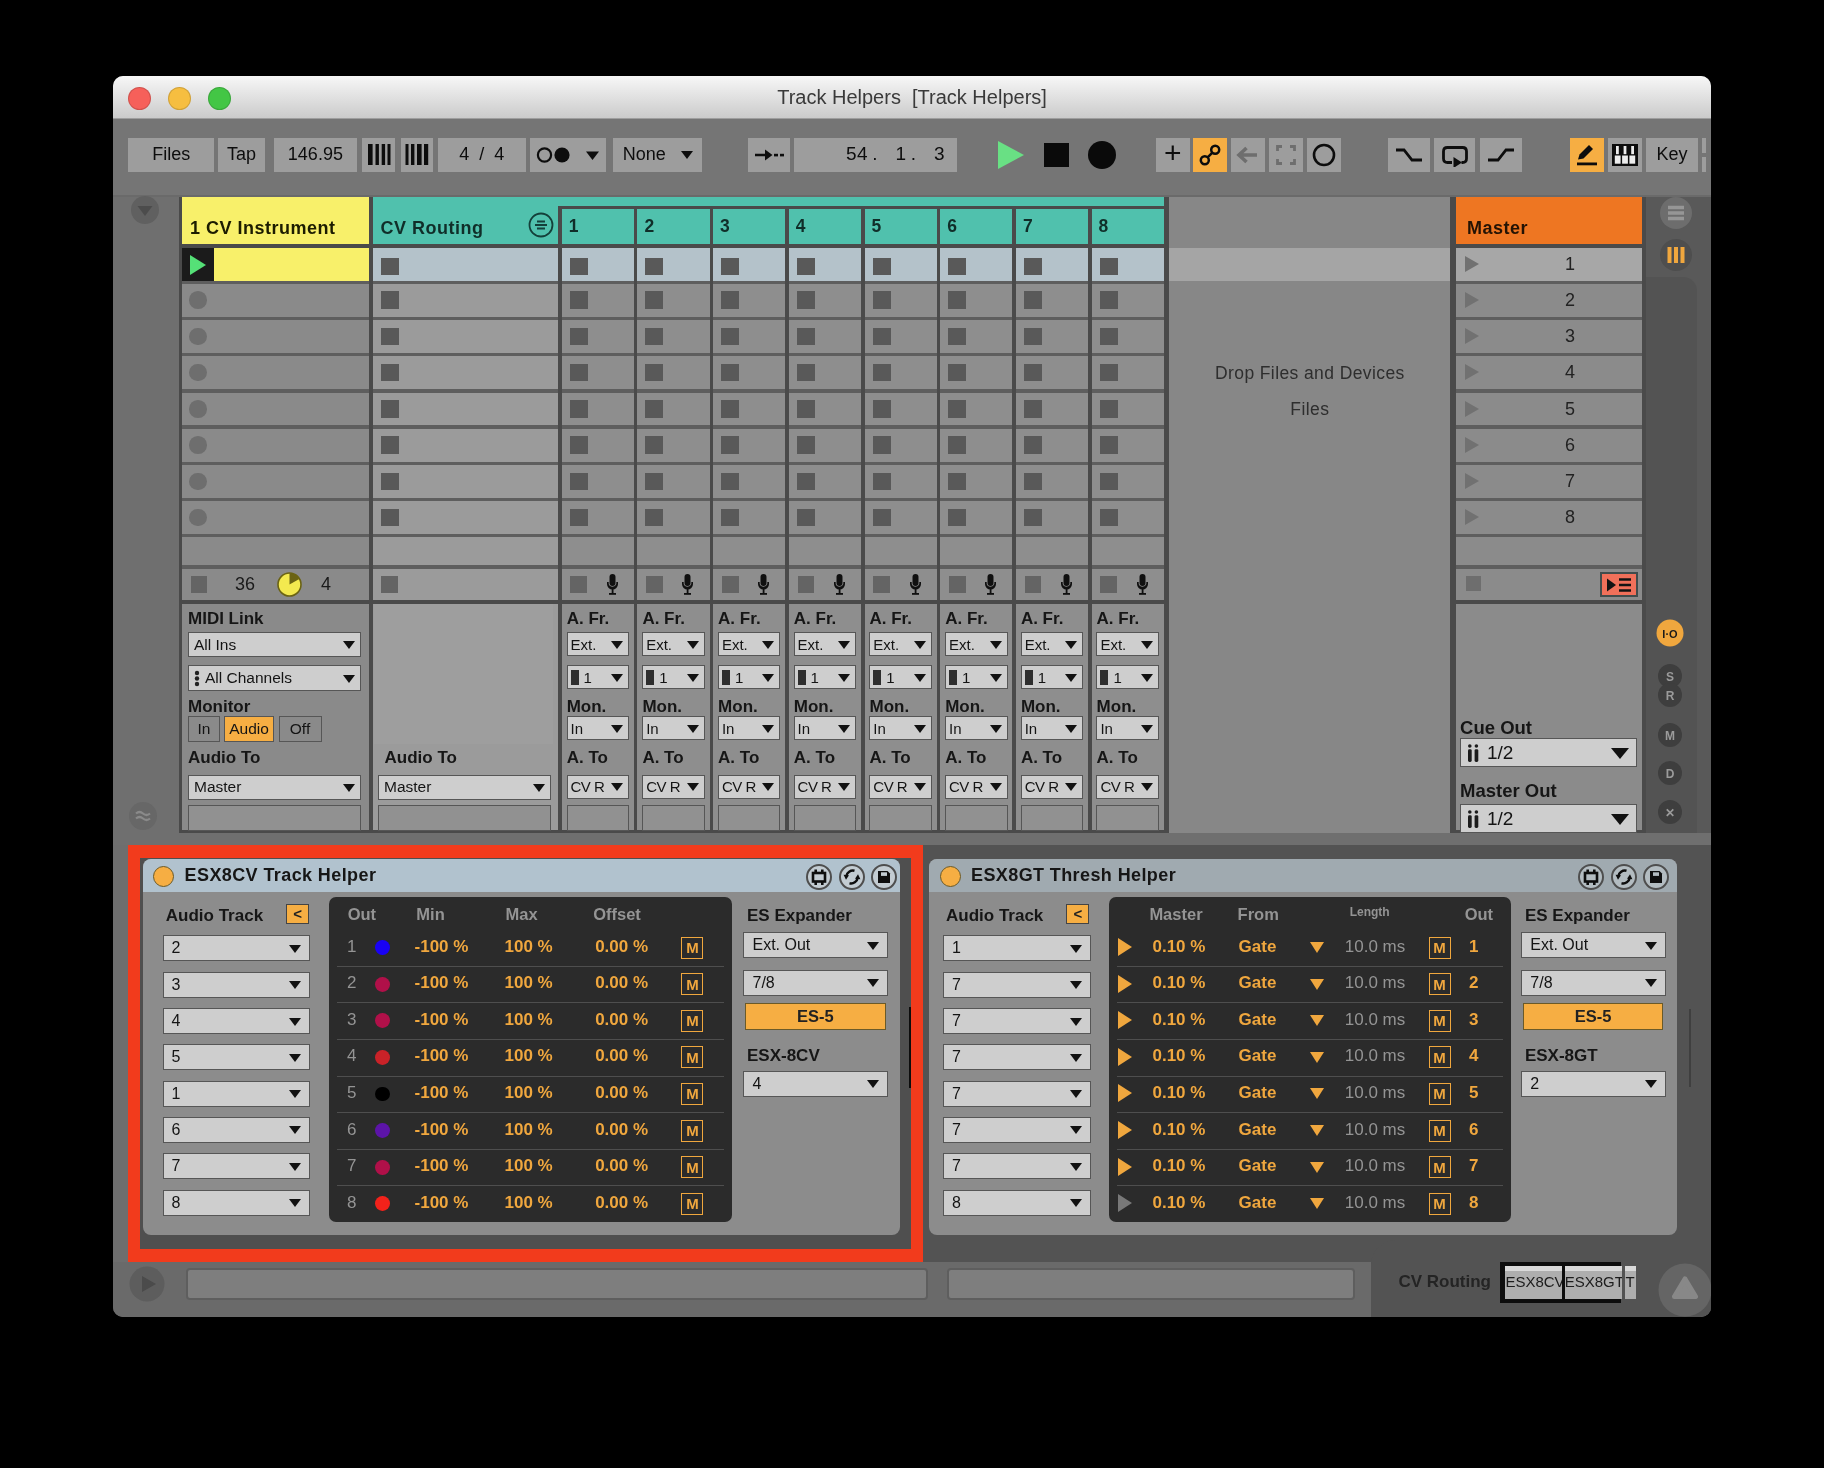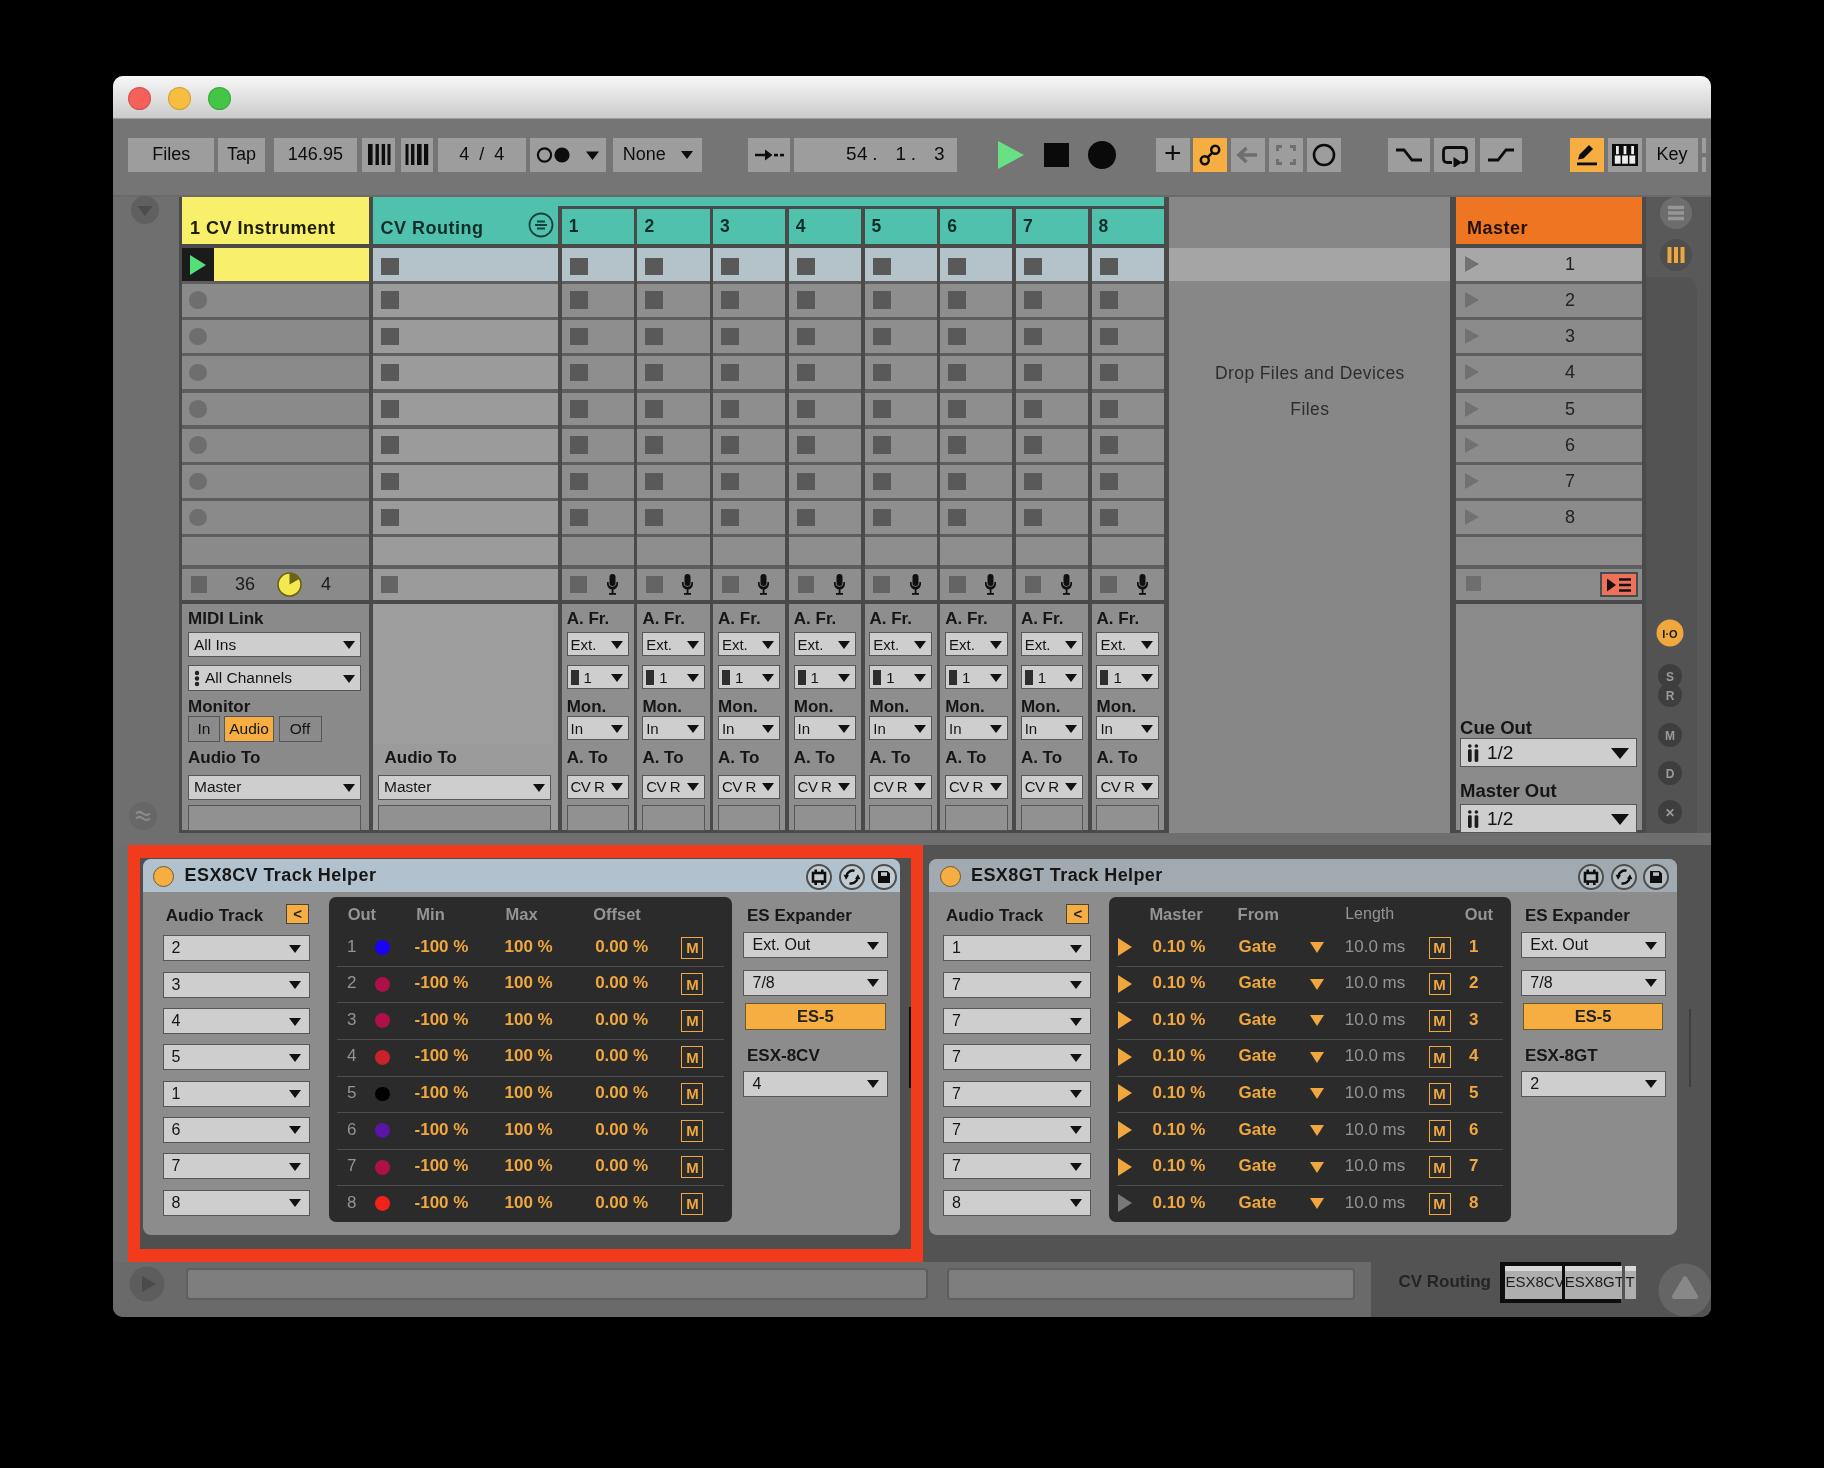--- a/index.html
+++ b/index.html
@@ -7,20 +7,21 @@
 .car{position:absolute;right:5px;top:50%;margin-top:-3.5px;width:0;height:0;border-left:6.5px solid transparent;border-right:6.5px solid transparent;border-top:8px solid #111;position:absolute;}
 .lbl2{font-size:18.5px;font-weight:bold;color:#161616;white-space:nowrap;}
 .lbl{font-size:17px;font-weight:bold;color:#161616;white-space:nowrap;}
 </style></head><body>
 
 <div style="left:113px;top:76px;width:1598px;height:1241px;background:#757575;border-radius:10px;overflow:hidden;">
 <div style="left:0px;top:0px;width:1598px;height:43px;background:linear-gradient(#f7f7f7,#cbcbcb);border-bottom:1px solid #9e9e9e;"></div>
 <div style="left:14.5px;top:10.5px;width:23px;height:23px;background:#f6605a;border-radius:50%;border:0.8px solid rgba(0,0,0,0.15);"></div>
 <div style="left:54.5px;top:10.5px;width:23px;height:23px;background:#f6be40;border-radius:50%;border:0.8px solid rgba(0,0,0,0.15);"></div>
 <div style="left:94.5px;top:10.5px;width:23px;height:23px;background:#43c645;border-radius:50%;border:0.8px solid rgba(0,0,0,0.15);"></div>
+<div style="left:0px;top:10px;width:1598px;height:26px;text-align:center;font-size:20px;color:#3a3a3a;">Track Helpers&nbsp; [Track Helpers]</div>
 <div style="left:15.1px;top:62px;width:86.4px;height:33.6px;background:#9d9d9d;display:flex;align-items:center;justify-content:center;font-size:18px;color:#0d0d0d;">Files</div>
 <div style="left:104.7px;top:62px;width:47.7px;height:33.6px;background:#9d9d9d;display:flex;align-items:center;justify-content:center;font-size:18px;color:#0d0d0d;">Tap</div>
 <div style="left:160.7px;top:62px;width:83.4px;height:33.6px;background:#9d9d9d;display:flex;align-items:center;justify-content:center;font-size:18px;color:#0d0d0d;">146.95</div>
 <div style="left:249px;top:62px;width:33px;height:33.6px;background:#9d9d9d;display:flex;align-items:center;justify-content:center;font-size:18px;color:#0d0d0d;">
       <svg width="24" height="21">
         <g fill="#0d0d0d">
           <rect x="1" y="0" width="4.6" height="21"></rect>
           <rect x="8.5" y="0" width="3.4" height="21"></rect>
           <rect x="14.7" y="0" width="3.4" height="21"></rect>
           <rect x="20.5" y="0" width="3" height="21"></rect>
@@ -875,21 +876,21 @@
 <div class="lbl" style="left:604.4px;top:47px;width:140px;height:20px;">ES Expander</div>
 <div style="left:600.9px;top:73.3px;width:144.3px;height:26px;background:#cecece;border:1.5px solid #565656;color:#141414;font-size:16px;display:flex;align-items:center;padding-left:8px;">Ext. Out<span class="car" style="right:8px;"></span></div>
 <div style="left:600.9px;top:110.6px;width:144.3px;height:26px;background:#cecece;border:1.5px solid #565656;color:#141414;font-size:16px;display:flex;align-items:center;padding-left:8px;">7/8<span class="car" style="right:8px;"></span></div>
 <div style="left:602.3px;top:144.3px;width:140.7px;height:26.6px;background:#f6ae43;border:1.5px solid #6b5a28;display:flex;align-items:center;justify-content:center;font-size:16.5px;font-weight:bold;color:#222;">ES-5</div>
 <div class="lbl" style="left:604.4px;top:187px;width:140px;height:20px;">ESX-8CV</div>
 <div style="left:600.9px;top:211.7px;width:144.3px;height:26px;background:#cecece;border:1.5px solid #565656;color:#141414;font-size:16px;display:flex;align-items:center;padding-left:8px;">4<span class="car" style="right:8px;"></span></div>
 </div>
 <div style="left:816px;top:783px;width:748px;height:376px;background:#8c8c8c;border-radius:8px;overflow:hidden;">
 <div style="left:0px;top:0px;width:748px;height:33px;background:#a0aab0;"></div>
 <div style="left:10.5px;top:7px;width:21px;height:21px;background:#f6ae43;border:1.5px solid #6b5a28;border-radius:50%;"></div>
-<div style="left:42px;top:6px;width:400px;height:22px;font-size:18px;letter-spacing:0.4px;font-weight:bold;color:#161616;">ESX8GT Track Helper</div>
+<div style="left:42px;top:6px;width:400px;height:22px;font-size:18px;letter-spacing:0.4px;font-weight:bold;color:#161616;">ESX8GT Thresh Helper</div>
 <div style="left:649px;top:4.6px;width:26px;height:26px;"><svg width="26" height="26">
           <circle cx="13" cy="13" r="12" fill="#b3bcc1" stroke="#4e4e4e" stroke-width="2"></circle>
           <rect x="7" y="9" width="12" height="8.5" fill="none" stroke="#0e0e0e" stroke-width="2.6"></rect>
           <g stroke="#0e0e0e" stroke-width="2.6">
             <path d="M9.7 5.5 L9.7 9 M16.3 5.5 L16.3 9 M9.7 17.5 L9.7 21 M16.3 17.5 L16.3 21"></path>
           </g>
         </svg></div>
       <div style="left:681.6px;top:4.6px;width:26px;height:26px;"><svg width="26" height="26">
           <circle cx="13" cy="13" r="12" fill="#b3bcc1" stroke="#4e4e4e" stroke-width="2"></circle>
           <path d="M7.3 12.2 A6.6 6.6 0 0 1 15.5 6.8" fill="none" stroke="#0e0e0e" stroke-width="2.5"></path>
@@ -908,21 +909,21 @@
 <div style="left:14px;top:112.7px;width:147.9px;height:26px;background:#cecece;border:1.5px solid #565656;color:#141414;font-size:16px;display:flex;align-items:center;padding-left:8px;">7<span class="car" style="right:8px;"></span></div>
 <div style="left:14px;top:149.0px;width:147.9px;height:26px;background:#cecece;border:1.5px solid #565656;color:#141414;font-size:16px;display:flex;align-items:center;padding-left:8px;">7<span class="car" style="right:8px;"></span></div>
 <div style="left:14px;top:185.3px;width:147.9px;height:26px;background:#cecece;border:1.5px solid #565656;color:#141414;font-size:16px;display:flex;align-items:center;padding-left:8px;">7<span class="car" style="right:8px;"></span></div>
 <div style="left:14px;top:221.6px;width:147.9px;height:26px;background:#cecece;border:1.5px solid #565656;color:#141414;font-size:16px;display:flex;align-items:center;padding-left:8px;">7<span class="car" style="right:8px;"></span></div>
 <div style="left:14px;top:257.9px;width:147.9px;height:26px;background:#cecece;border:1.5px solid #565656;color:#141414;font-size:16px;display:flex;align-items:center;padding-left:8px;">7<span class="car" style="right:8px;"></span></div>
 <div style="left:14px;top:294.2px;width:147.9px;height:26px;background:#cecece;border:1.5px solid #565656;color:#141414;font-size:16px;display:flex;align-items:center;padding-left:8px;">7<span class="car" style="right:8px;"></span></div>
 <div style="left:14px;top:330.5px;width:147.9px;height:26px;background:#cecece;border:1.5px solid #565656;color:#141414;font-size:16px;display:flex;align-items:center;padding-left:8px;">8<span class="car" style="right:8px;"></span></div>
 <div style="left:179.6px;top:38.4px;width:402.1px;height:325px;background:#2b2b2b;border-radius:7px;overflow:hidden;">
 <div style="left:27.4px;top:8px;width:80px;height:20px;text-align:center;font-size:16.5px;font-weight:bold;color:#949494;">Master</div>
 <div style="left:109.6px;top:8px;width:80px;height:20px;text-align:center;font-size:16.5px;font-weight:bold;color:#949494;">From</div>
-<div style="left:216.1px;top:8px;width:90px;height:20px;text-align:center;font-size:16px;font-weight:normal;color:#949494;">Length</div>
+<div style="left:216.1px;top:8px;width:90px;height:20px;text-align:center;font-size:12px;font-weight:bold;color:#949494;">Length</div>
 <div style="left:330.3px;top:8px;width:80px;height:20px;text-align:center;font-size:16.5px;font-weight:bold;color:#949494;">Out</div>
 <div style="left:9.8px;top:40.7px;width:0px;height:0px;width:0;height:0;border-top:9.5px solid transparent;border-bottom:9.5px solid transparent;border-left:14.7px solid #f0a73e;"></div>
 <div style="left:16.8px;top:39.2px;width:80px;height:22px;text-align:right;font-size:17px;font-weight:bold;color:#f0a73e;">0.10 %</div>
 <div style="left:130px;top:39.2px;width:60px;height:22px;font-size:17px;font-weight:bold;color:#f0a73e;">Gate</div>
 <div style="left:201.1px;top:44.7px;width:0px;height:0px;width:0;height:0;border-left:7.7px solid transparent;border-right:7.7px solid transparent;border-top:11px solid #f0a73e;"></div>
 <div style="left:216.7px;top:39.2px;width:80px;height:22px;text-align:right;font-size:17px;color:#949494;">10.0 ms</div>
 <div style="left:320px;top:39.2px;width:22px;height:22px;border:1.6px solid #f0a73e;color:#f0a73e;font-size:15px;font-weight:bold;display:flex;align-items:center;justify-content:center;">M</div>
 <div style="left:360.3px;top:39.2px;width:20px;height:22px;font-size:17px;font-weight:bold;color:#f0a73e;">1</div>
 <div style="left:8px;top:68.5px;width:386.1px;height:1px;background:#4e4e4e;"></div>
 <div style="left:9.8px;top:77.3px;width:0px;height:0px;width:0;height:0;border-top:9.5px solid transparent;border-bottom:9.5px solid transparent;border-left:14.7px solid #f0a73e;"></div>

